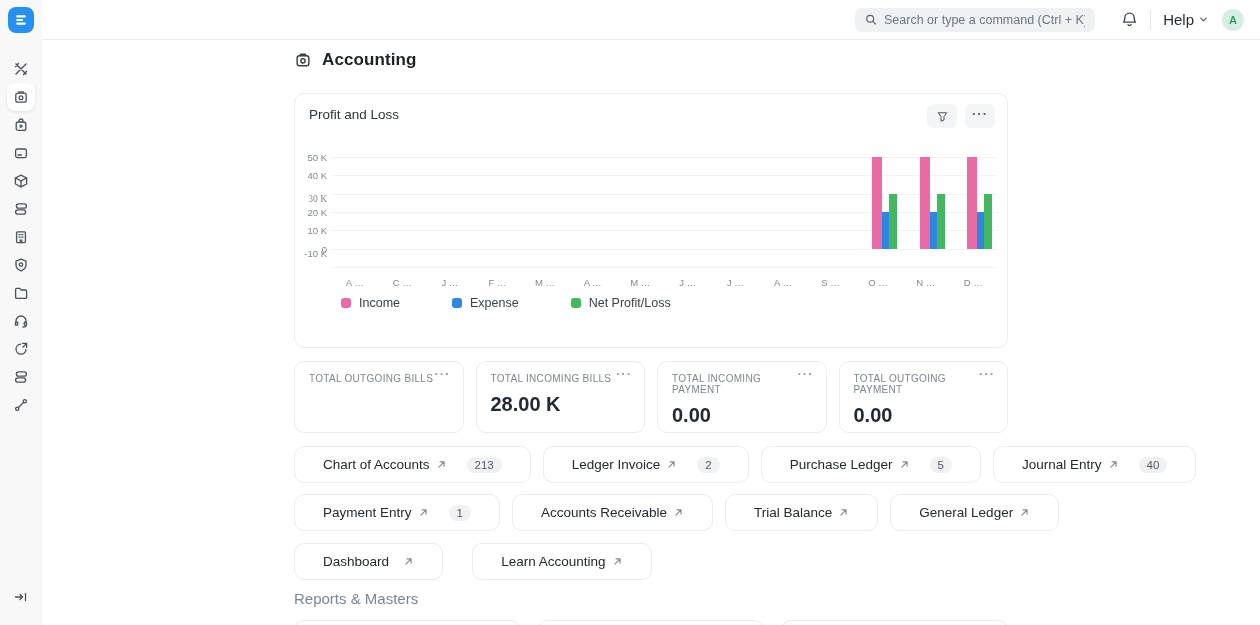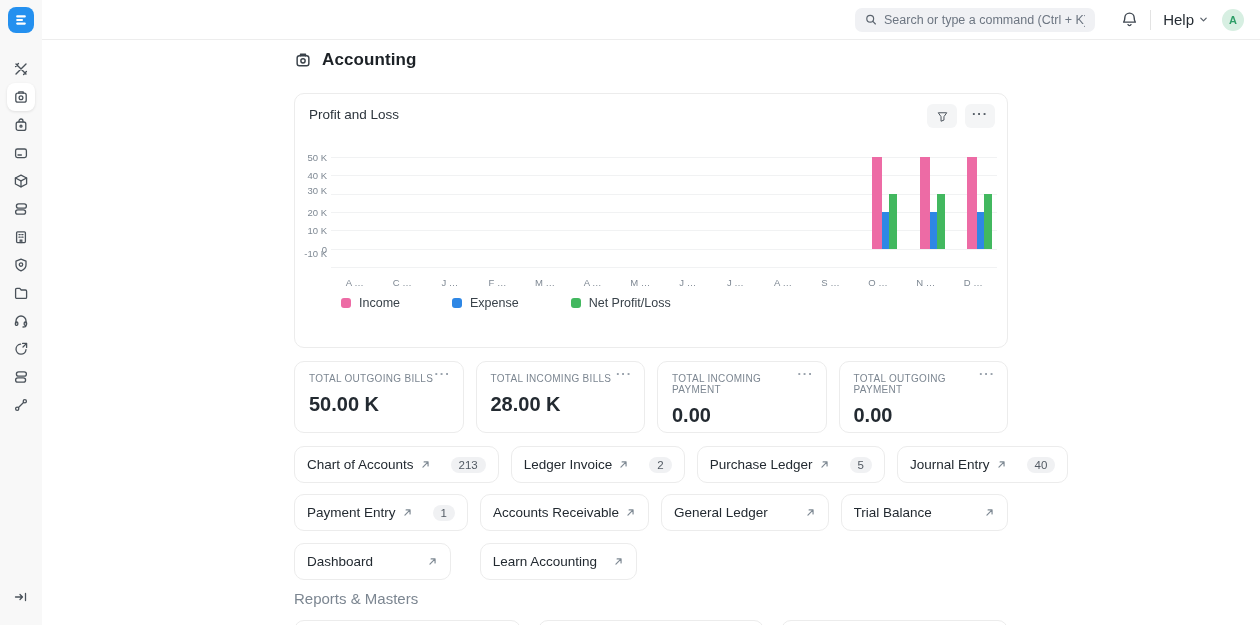--- a/index.html
+++ b/index.html
@@ -67,21 +67,21 @@
   .num-grid { margin-top:13px; display:grid; grid-template-columns:repeat(4,1fr); gap:12px; }
   .num-card { height:72px; padding:11px 14px; position:relative; }
   .num-label { font-size:10px; font-weight:500; color:#7c8691; letter-spacing:.3px; }
   .num-menu { position:absolute; right:12px; top:4px; color:#98a1ab; font-size:13px;
     font-weight:700; letter-spacing:1px; cursor:pointer; }
   .num-value { margin-top:9px; font-size:20px; font-weight:700; color:#232a31; }
 
   
   .sc-grid { display:grid; grid-template-columns:repeat(4,1fr); gap:12px; }
   .sc-grid.r1 { margin-top:13px; } .sc-grid.r2 { margin-top:11px; } .sc-grid.r3 { margin-top:12px;gap:29px; }
-  .sc-card { height:37px; display:flex; align-items:center; padding:0 12px; cursor:pointer; }
+  .sc-card { height:37px; display:flex; align-items:center; padding:0 28px; cursor:pointer; }
   .sc-label { flex:1; min-width:0; white-space:nowrap; overflow:hidden; text-overflow:ellipsis;
     font-size:13.5px; color:#232a31; }
   .sc-arrow { color:#7f8a94; display:flex; flex:none; margin-left:6px; }
   .sc-badge { margin-left:20px; background:#f0f1f3; color:#525a63; font-size:11.5px;
     padding:2px 8px; border-radius:10px; flex:none; }
   .sc-badge:empty { display:none; }
 
   .section-heading { margin-top:10px; font-size:15px; color:#7c8691; font-weight:500; }
 
   .bottom-grid { margin-top:13px; display:grid; grid-template-columns:repeat(3,1fr); gap:17px; }
@@ -242,21 +242,21 @@
         <button class="chart-btn dots">
           <span>···</span>
         </button>
       </div>
       <div class="plot">
           <div class="gridline" style="top: 0px;"></div>
           <div class="ytick" style="top: 0px;">50 K</div>
           <div class="gridline" style="top: 18.3333px;"></div>
           <div class="ytick" style="top: 18.3333px;">40 K</div>
           <div class="gridline" style="top: 36.6667px;"></div>
-          <div class="ytick" style="top: 33px;">30 K</div>
+          <div class="ytick" style="top: 42px; font-family: Liberation Serif, serif;">30 K</div>
           <div class="gridline" style="top: 55px;"></div>
           <div class="ytick" style="top: 55px;">20 K</div>
           <div class="gridline" style="top: 73.3333px;"></div>
           <div class="ytick" style="top: 73.3333px;">10 K</div>
           <div class="gridline" style="top: 91.6667px;"></div>
           <div class="ytick" style="top: 91.6667px;">0</div>
           <div class="gridline" style="top: 110px;"></div>
           <div class="ytick" style="top: 96px;">-10 K</div>
           <div class="xtick" style="left: -0.214286px;">A …</div>
           <div class="xtick" style="left: 47.3571px;">C …</div>
@@ -295,21 +295,20 @@
           <span class="legend-swatch" style="background: rgb(66, 184, 95);"></span>
           <span>Net Profit/Loss</span>
         </div>
       </div>
     </div>
 
     <div class="num-grid">
       <div class="card num-card">
         <div class="num-label">TOTAL OUTGOING BILLS</div>
         <div class="num-menu">···</div>
-        <div class="num-value">50.00 K</div>
       </div>
       <div class="card num-card">
         <div class="num-label">TOTAL INCOMING BILLS</div>
         <div class="num-menu">···</div>
         <div class="num-value">28.00 K</div>
       </div>
       <div class="card num-card">
         <div class="num-label">TOTAL INCOMING PAYMENT</div>
         <div class="num-menu">···</div>
         <div class="num-value">0.00</div>
@@ -373,30 +372,30 @@
       <div class="card sc-card">
         <span class="sc-label">Accounts Receivable</span>
         <span class="sc-arrow">
             <svg width="11" height="11" viewBox="0 0 12 12" fill="none" stroke="currentColor" stroke-width="1.3" stroke-linecap="round" stroke-linejoin="round">
               <path d="M3.2 8.8 8.8 3.2 M4.5 3.2 H8.8 V7.5"></path>
             </svg>
           </span>
 
       </div>
       <div class="card sc-card">
+        <span class="sc-label">Trial Balance</span>
+        <span class="sc-arrow">
+            <svg width="11" height="11" viewBox="0 0 12 12" fill="none" stroke="currentColor" stroke-width="1.3" stroke-linecap="round" stroke-linejoin="round">
+              <path d="M3.2 8.8 8.8 3.2 M4.5 3.2 H8.8 V7.5"></path>
+            </svg>
+          </span>
+
+      </div>
+      <div class="card sc-card">
         <span class="sc-label">General Ledger</span>
-        <span class="sc-arrow">
-            <svg width="11" height="11" viewBox="0 0 12 12" fill="none" stroke="currentColor" stroke-width="1.3" stroke-linecap="round" stroke-linejoin="round">
-              <path d="M3.2 8.8 8.8 3.2 M4.5 3.2 H8.8 V7.5"></path>
-            </svg>
-          </span>
-
-      </div>
-      <div class="card sc-card">
-        <span class="sc-label">Trial Balance</span>
         <span class="sc-arrow">
             <svg width="11" height="11" viewBox="0 0 12 12" fill="none" stroke="currentColor" stroke-width="1.3" stroke-linecap="round" stroke-linejoin="round">
               <path d="M3.2 8.8 8.8 3.2 M4.5 3.2 H8.8 V7.5"></path>
             </svg>
           </span>
 
       </div>
     </div>
 
     <div class="sc-grid r3">

